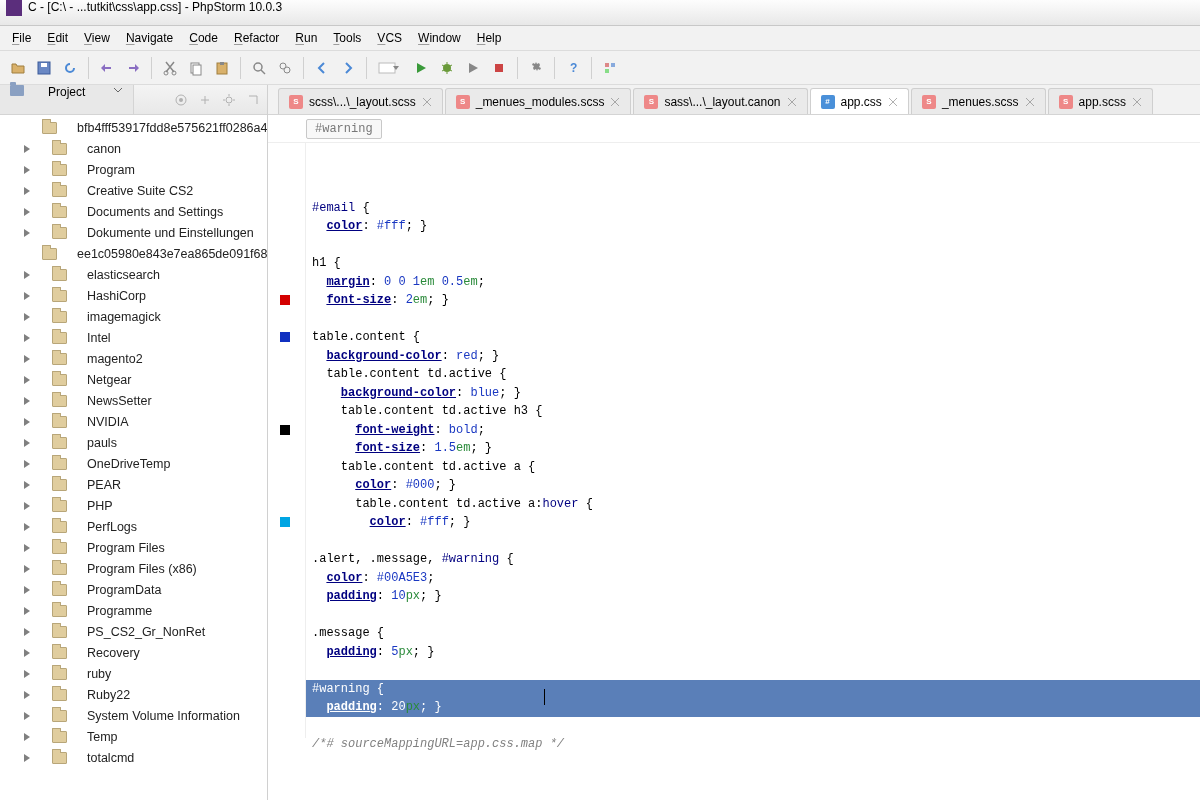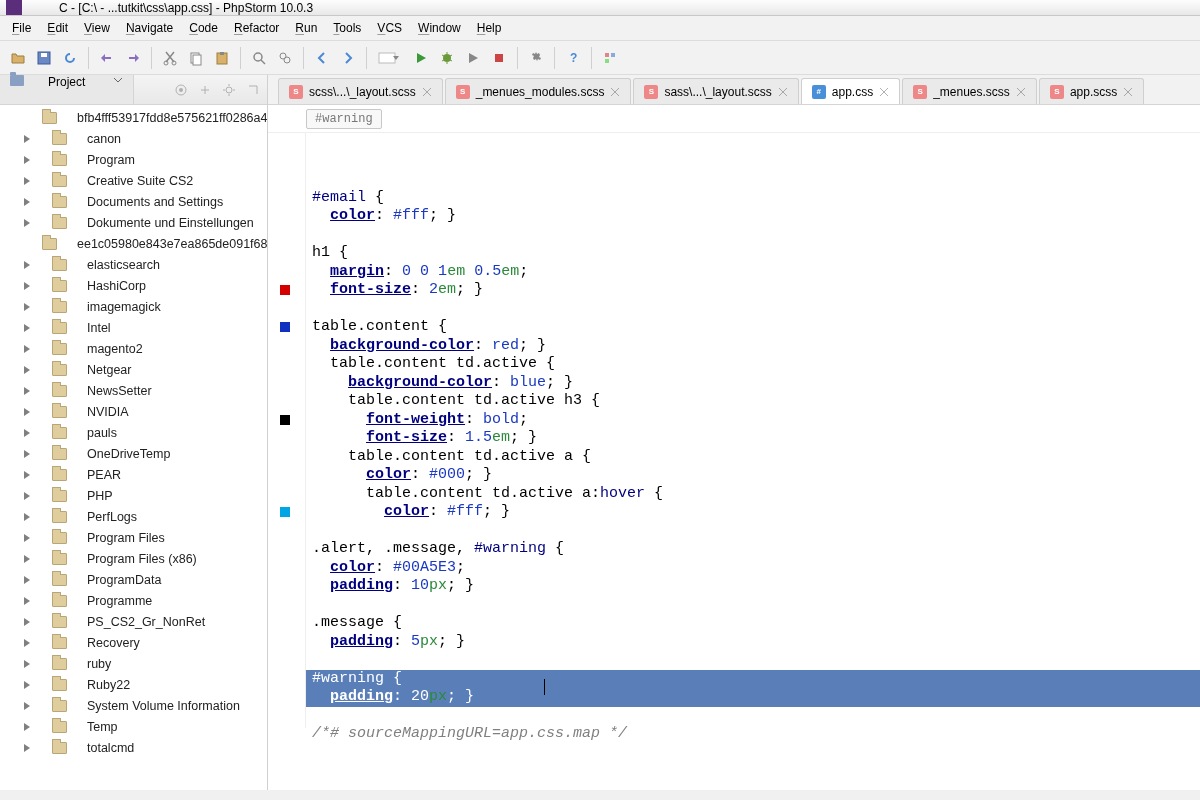--- a/index.html
+++ b/index.html
@@ -1,17 +1,17 @@
 <!DOCTYPE html>
 <html><head>
 <meta charset="utf-8">
 <style>
 * { margin: 0; padding: 0; box-sizing: border-box; }
 body { font-family: Tahoma, Arial, sans-serif; font-size: 12px; background: #f0f0f0; color: #000; overflow: hidden; width: 1200px; height: 800px; }
-.titlebar { background: linear-gradient(#fdfdfd,#e8e8e8); height: 16px; display: flex; align-items: flex-end; padding: 0 6px; border-bottom: 1px solid #c8c8c8; gap: 31px; }
+.titlebar { background: linear-gradient(#fdfdfd,#e8e8e8); height: 26px; display: flex; align-items: flex-start; padding: 0 6px; border-bottom: 1px solid #c8c8c8; }
 .titlebar .app-icon { width: 16px; height: 16px; background: #5b2e7c; margin-right: 6px; }
 .titlebar .title { font-size: 12px; }
 .menubar { background: #f2f2f2; height: 25px; display: flex; align-items: center; padding: 0 4px; border-bottom: 1px solid #dcdcdc; }
 .menubar .menu-item { padding: 3px 8px; cursor: default; }
 .menubar .menu-item span { text-decoration: underline; text-decoration-color: rgba(0,0,0,0.35); text-underline-offset: 2px; }
 .toolbar { background: #f2f2f2; height: 34px; display: flex; align-items: center; padding: 0 6px; gap: 2px; border-bottom: 1px solid #dcdcdc; }
 .toolbar .tbtn { width: 24px; height: 24px; display: flex; align-items: center; justify-content: center; border-radius: 3px; cursor: default; }
 .toolbar .sep { width: 1px; height: 22px; background: #d0d0d0; margin: 0 4px; }
 .main { display: flex; height: calc(800px - 26px - 25px - 34px); }
 .sidebar { width: 268px; background: #fff; border-right: 1px solid #d0d0d0; display: flex; flex-direction: column; }
@@ -31,21 +31,21 @@
 .editor { flex: 1; background: #fff; display: flex; flex-direction: column; }
 .tabs { height: 30px; background: #f2f2f2; border-bottom: 1px solid #d4d4d4; display: flex; align-items: end; padding-left: 10px; }
 .tab { display: flex; align-items: center; gap: 6px; height: 26px; padding: 0 10px; background: #eaeaea; border: 1px solid #cfcfcf; border-bottom: none; border-radius: 3px 3px 0 0; margin-right: 2px; font-size: 12px; cursor: default; }
 .tab.active { background: #fff; }
 .tab .ficon { width: 14px; height: 14px; display:flex; align-items:center; justify-content:center; font-size: 8px; font-weight: bold; border-radius: 2px; }
 .tab .ficon.scss { background: #e88; color: #fff; }
 .tab .ficon.css { background: #4a90d9; color: #fff; }
 .tab .close { width: 10px; height: 10px; opacity: 0.5; }
 .breadcrumb { height: 28px; display: flex; align-items: center; padding-left: 38px; border-bottom: 1px solid #eee; }
 .bc-chip { border: 1px solid #c8c8c8; background: #f8f8f8; padding: 2px 8px; font-family: "Courier New", monospace; font-size: 12px; color: #777; border-radius: 2px; }
-.code-area { flex: 1; display: flex; overflow: auto; font-family: "Courier New", monospace; font-size: 15px; line-height: 18.5px; position: relative; }
+.code-area { flex: 1; display: flex; overflow: auto; font-family: "Courier New", monospace; font-size: 12px; line-height: 18.5px; position: relative; }
 .gutter { width: 38px; background: #fff; border-right: 1px solid #eee; position: relative; }
 .gutter-swatch { position: absolute; left: 12px; width: 10px; height: 10px; }
 .code { flex: 1; padding-top: 0; white-space: pre; position: relative; }
 .code-line { padding-left: 6px; }
 .sel { background: #5a7fb8; color: #fff; }
 .sel .kw, .sel .id, .sel .num, .sel .cmt { color: #fff !important; }
 .kw { color: #000080; }
 .id { color: #000; }
 .num { color: #1a38c2; }
 .hex { color: #1a38c2; }
@@ -465,21 +465,21 @@
         </div>
         <div class="tab">
           <div class="ficon scss">S</div>
           <span>_menues_modules.scss</span>
           <svg class="close" width="10" height="10">
             <path d="M1 1l8 8M9 1l-8 8" stroke="#666"></path>
           </svg>
         </div>
         <div class="tab">
           <div class="ficon scss">S</div>
-          <span>sass\...\_layout.scss</span>
+          <span>sass\...\_layout.canon</span>
           <svg class="close" width="10" height="10">
             <path d="M1 1l8 8M9 1l-8 8" stroke="#666"></path>
           </svg>
         </div>
         <div class="tab active">
           <div class="ficon css">#</div>
           <span>app.css</span>
           <svg class="close" width="10" height="10">
             <path d="M1 1l8 8M9 1l-8 8" stroke="#666"></path>
           </svg>

